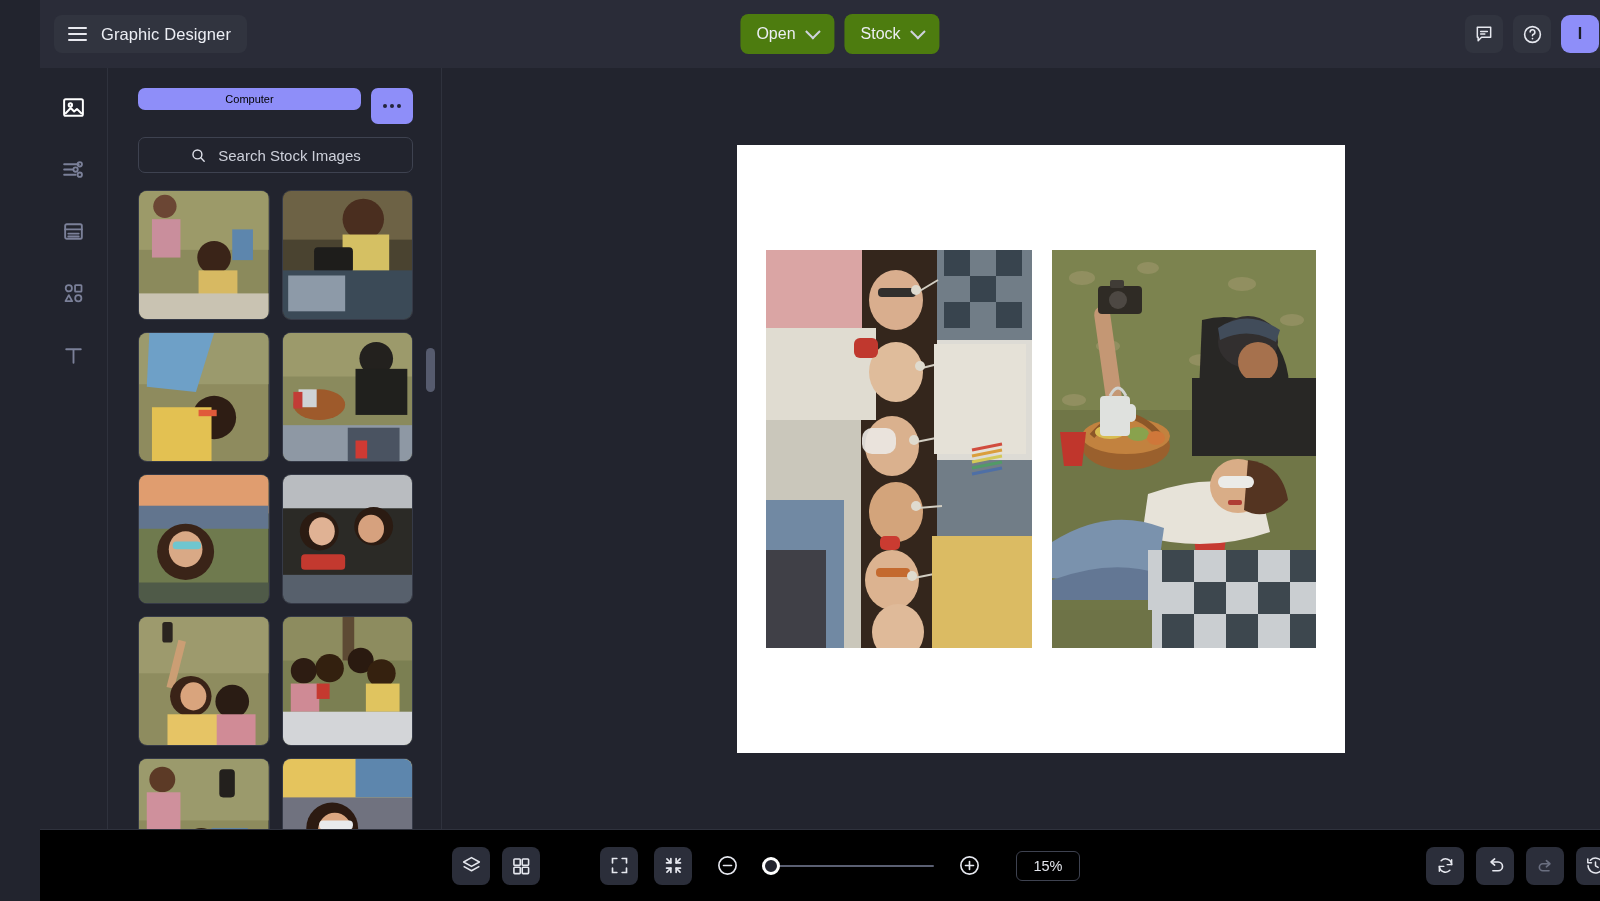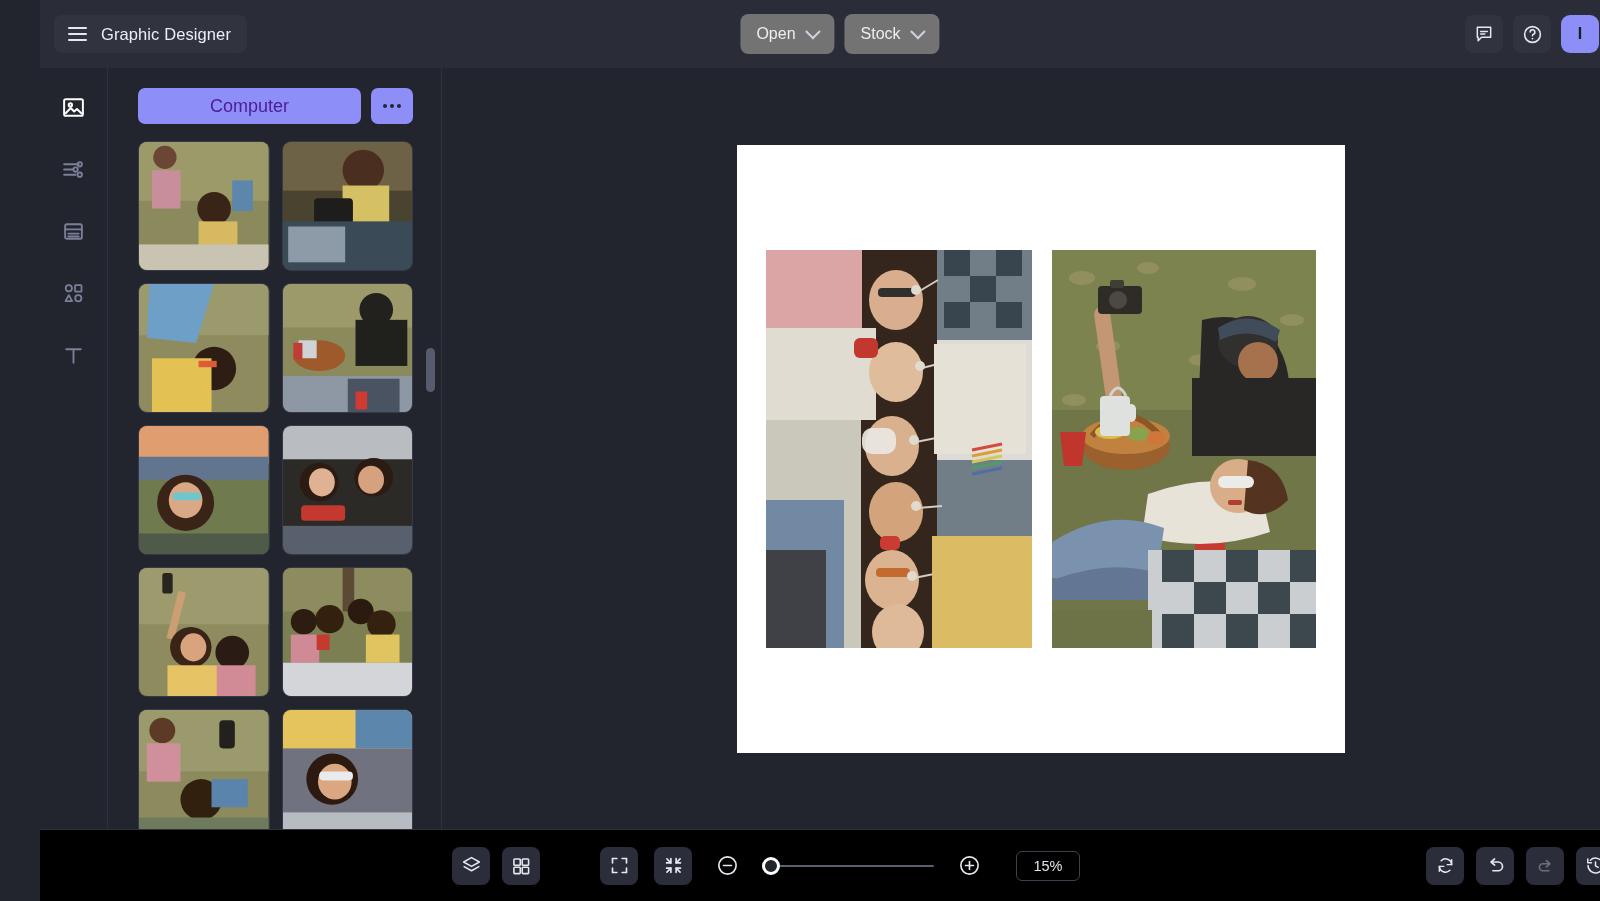--- a/index.html
+++ b/index.html
@@ -30,21 +30,21 @@
   }
   .ham-lines { display: flex; flex-direction: column; gap: 4px; width: 19px; }
   .ham-lines i { display: block; height: 2px; background: #e8e9ef; border-radius: 1px; }
   .app-title { font-size: 16.5px; color: #eceef4; letter-spacing: .1px; }
 
   .header-center {
     position: absolute; left: 50%; top: 0; transform: translateX(-50%);
     height: 68px; display: flex; align-items: center; gap: 10px;
   }
   .menu-btn {
-    background: #737373; border-radius: 8px; height: 40px;
+    background: #4d7c0f; border-radius: 8px; height: 40px;
     display: flex; align-items: center; gap: 12px;
     padding: 0 16px; cursor: pointer;
     font-size: 16px; color: #eceef4;
   }
   .chev {
     width: 11px; height: 11px;
     border-right: 2px solid #cfd2dc; border-bottom: 2px solid #cfd2dc;
     transform: rotate(45deg) translate(-2px,-2px);
   }
 
@@ -93,24 +93,24 @@
   }
   .panel-head {
     display: flex; align-items: center; justify-content: space-between;
     padding: 28px 30px 0 30px;
   }
   .panel-title { font-size: 19px; font-weight: 700; color: #f0f1f6; letter-spacing: .2px; }
   .info-icon { cursor: pointer; }
 
   .panel-actions { display: flex; gap: 10px; padding: 20px 28px 0 30px; }
   .btn-primary {
-    flex: 1; height: 36px; border-radius: 7px;
-    background: #8e8ef9; color: #4c1d95;
+    flex: 1; height: 22px; border-radius: 7px;
+    background: #8e8ef9; color: #000000;
     display: flex; align-items: center; justify-content: center;
-    font-size: 18px; cursor: pointer;
+    font-size: 11px; cursor: pointer;
   }
   .btn-dots {
     width: 42px; height: 36px; border-radius: 7px;
     background: #8e8ef9; color: #1c1e28;
     display: flex; align-items: center; justify-content: center;
     gap: 3px; cursor: pointer;
   }
   .btn-dots i { width: 4px; height: 4px; border-radius: 50%; background: #23253a; display: block; }
 
   .search-box {
@@ -290,20 +290,27 @@
         <div class="btn-primary">
           <span>Computer</span>
         </div>
         <div class="btn-dots">
           <i></i>
           <i></i>
           <i></i>
         </div>
       </div>
 
+      <div class="search-box">
+        <svg width="17" height="17" viewBox="0 0 24 24" fill="none" stroke="#dfe1ea" stroke-width="2">
+          <circle cx="10.5" cy="10.5" r="6.3"></circle>
+            <path d="M15.3 15.3L20 20" stroke-linecap="round"></path>
+        </svg>
+        <span class="search-ph">Search Stock Images</span>
+      </div>
 
       <div class="thumbs">
 
         <div class="thumb">
           <svg viewBox="0 0 100 100" preserveAspectRatio="none">
             <rect width="100" height="100" fill="#8b8a5c"></rect>
             <rect width="100" height="46" fill="#9c9a69"></rect>
             <circle cx="20" cy="12" r="9" fill="#6b4634"></circle>
               <rect x="10" y="22" width="22" height="30" fill="#c98e9c"></rect>
             <circle cx="58" cy="52" r="13" fill="#3a2418"></circle>

